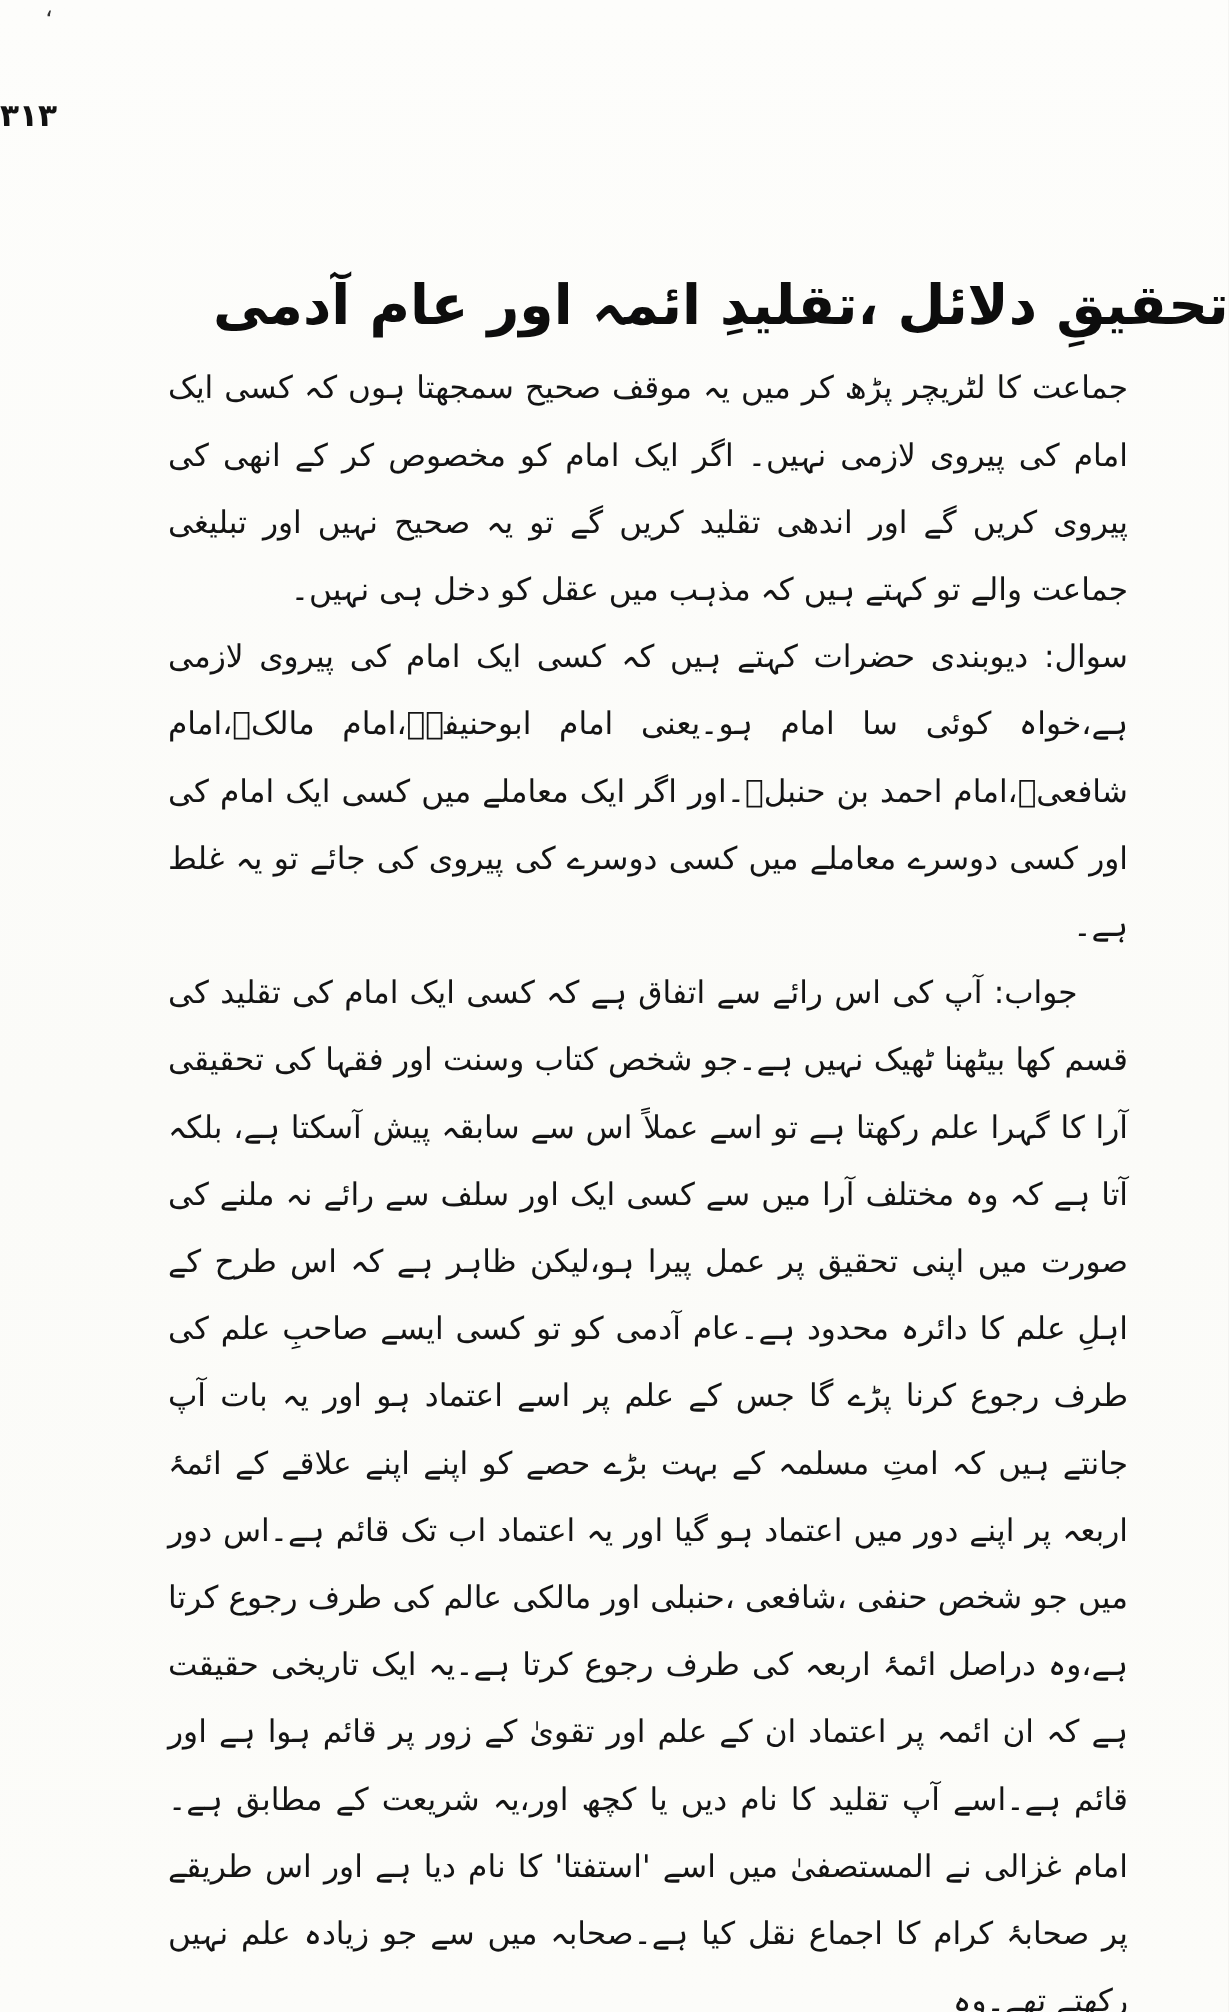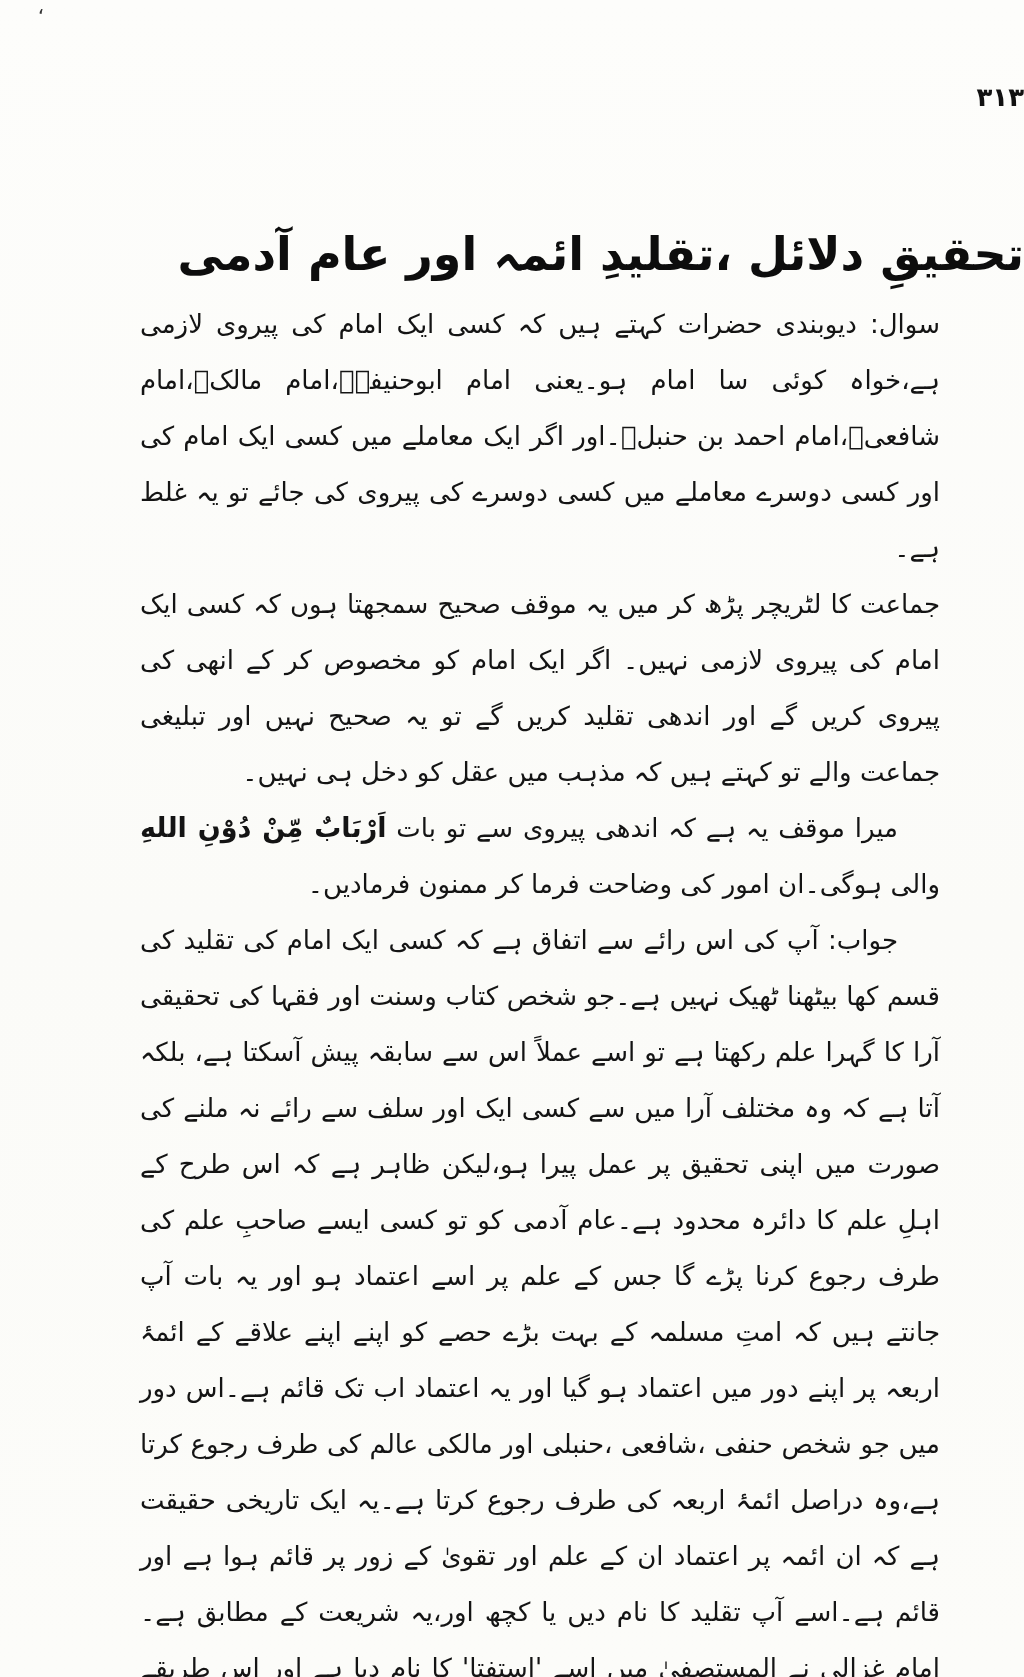--- a/index.html
+++ b/index.html
@@ -24,21 +24,21 @@
     left: 38px;
     font-size: 20px;
     color: #333;
     direction: ltr;
   }
   .page-number {
     position: absolute;
     top: 82px;
     left: 0;
     right: 0;
-    text-align: right;
+    text-align: left;
     font-size: 26px;
     font-weight: bold;
     letter-spacing: 2px;
     color: #111;
   }
   .heading {
     position: absolute;
     top: 196px;
     left: 0;
     right: 0;
@@ -76,23 +76,22 @@
 <div class="page">
 
   <span class="corner-mark">‘</span>
 
   <div class="page-number">۳۱۳</div>
 
   <h1 class="heading">تحقیقِ دلائل ،تقلیدِ ائمہ اور عام آدمی</h1>
 
   <div class="content">
 
+    <p>جماعت کا لٹریچر پڑھ کر میں یہ موقف صحیح سمجھتا ہوں کہ کسی ایک امام کی پیروی لازمی نہیں۔ اگر ایک امام کو مخصوص کر کے انھی کی پیروی کریں گے اور اندھی تقلید کریں گے تو یہ صحیح نہیں اور تبلیغی جماعت والے تو کہتے ہیں کہ مذہب میں عقل کو دخل ہی نہیں۔</p>
+
     <p>سوال: دیوبندی حضرات کہتے ہیں کہ کسی ایک امام کی پیروی لازمی ہے،خواہ کوئی سا امام ہو۔یعنی امام ابوحنیفہؒ،امام مالکؒ،امام شافعیؒ،امام احمد بن حنبلؒ۔اور اگر ایک معاملے میں کسی ایک امام کی اور کسی دوسرے معاملے میں کسی دوسرے کی پیروی کی جائے تو یہ غلط ہے۔</p>
 
-    <p>جماعت کا لٹریچر پڑھ کر میں یہ موقف صحیح سمجھتا ہوں کہ کسی ایک امام کی پیروی لازمی نہیں۔ اگر ایک امام کو مخصوص کر کے انھی کی پیروی کریں گے اور اندھی تقلید کریں گے تو یہ صحیح نہیں اور تبلیغی جماعت والے تو کہتے ہیں کہ مذہب میں عقل کو دخل ہی نہیں۔</p>
-
-    <p class="indented"><span>میرا موقف یہ ہے کہ اندھی پیروی سے تو بات </span><span class="arabic-quote">اَرْبَابٌ مِّنْ دُوْنِ اللهِ</span><span> والی ہوگی۔ان امور کی وضاحت فرما کر ممنون فرمادیں۔</span></p>
 
     <p class="indented">جواب: آپ کی اس رائے سے اتفاق ہے کہ کسی ایک امام کی تقلید کی قسم کھا بیٹھنا ٹھیک نہیں ہے۔جو شخص کتاب وسنت اور فقہا کی تحقیقی آرا کا گہرا علم رکھتا ہے تو اسے عملاً اس سے سابقہ پیش آسکتا ہے، بلکہ آتا ہے کہ وہ مختلف آرا میں سے کسی ایک اور سلف سے رائے نہ ملنے کی صورت میں اپنی تحقیق پر عمل پیرا ہو،لیکن ظاہر ہے کہ اس طرح کے اہلِ علم کا دائرہ محدود ہے۔عام آدمی کو تو کسی ایسے صاحبِ علم کی طرف رجوع کرنا پڑے گا جس کے علم پر اسے اعتماد ہو اور یہ بات آپ جانتے ہیں کہ امتِ مسلمہ کے بہت بڑے حصے کو اپنے اپنے علاقے کے ائمۂ اربعہ پر اپنے دور میں اعتماد ہو گیا اور یہ اعتماد اب تک قائم ہے۔اس دور میں جو شخص حنفی ،شافعی ،حنبلی اور مالکی عالم کی طرف رجوع کرتا ہے،وہ دراصل ائمۂ اربعہ کی طرف رجوع کرتا ہے۔یہ ایک تاریخی حقیقت ہے کہ ان ائمہ پر اعتماد ان کے علم اور تقویٰ کے زور پر قائم ہوا ہے اور قائم ہے۔اسے آپ تقلید کا نام دیں یا کچھ اور،یہ شریعت کے مطابق ہے۔امام غزالی نے المستصفیٰ میں اسے 'استفتا' کا نام دیا ہے اور اس طریقے پر صحابۂ کرام کا اجماع نقل کیا ہے۔صحابہ میں سے جو زیادہ علم نہیں رکھتے تھے۔وہ</p>
 
   </div>
 
 </div>
 
 </body></html>

